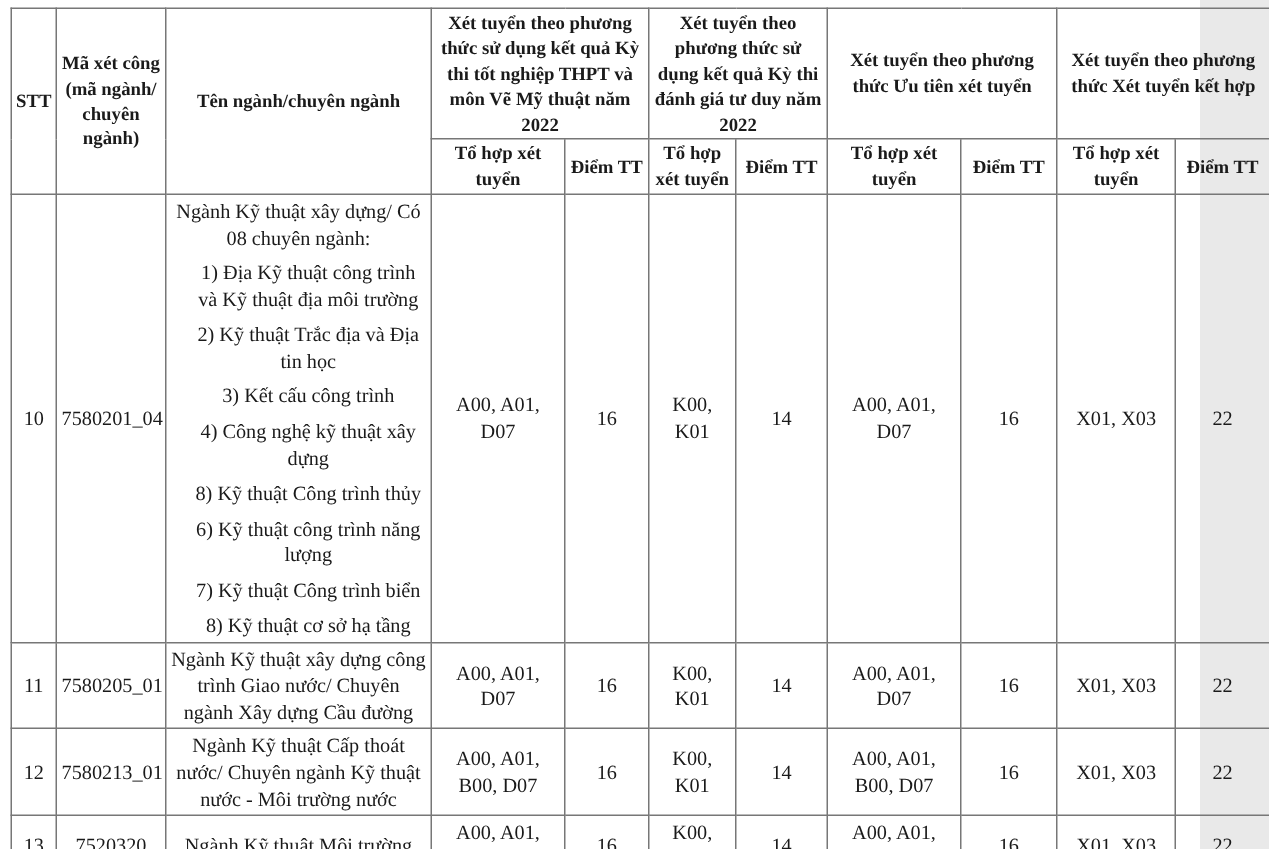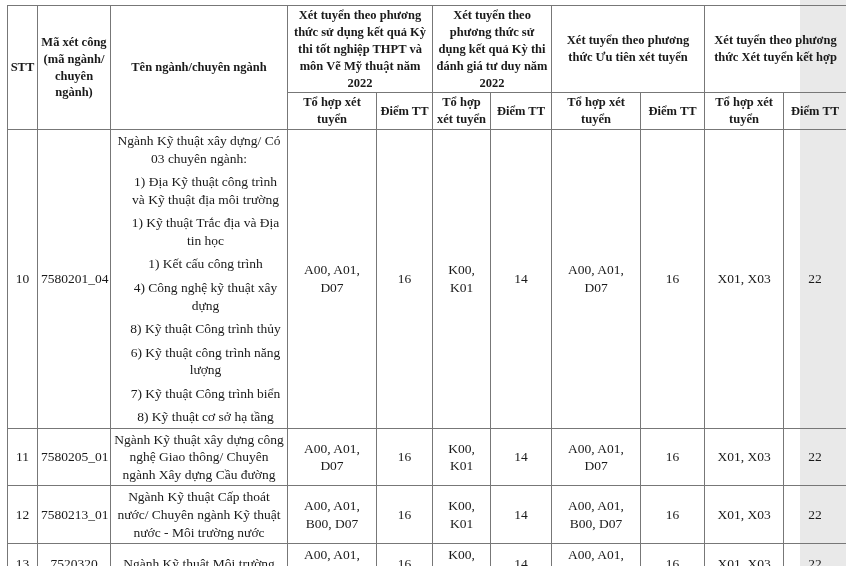--- a/index.html
+++ b/index.html
@@ -99,43 +99,43 @@
         <th>Điểm TT</th>
         <th>Tổ hợp xét tuyển</th>
         <th>Điểm TT</th>
       </tr>
     </thead>
     <tbody>
         <tr style="height: 225px;">
           <td>10</td>
           <td class="code-cell">7580201_04</td>
           <td class="name-cell">
-            <div class="para">Ngành Kỹ thuật xây dựng/ Có 03 chuyên ngành:</div>
+            <div class="para">Ngành Kỹ thuật xây dựng/ Có 08 chuyên ngành:</div>
             <div class="para">1) Địa Kỹ thuật công trình và Kỹ thuật địa môi trường</div>
-            <div class="para">1) Kỹ thuật Trắc địa và Địa tin học</div>
-            <div class="para">1) Kết cấu công trình</div>
+            <div class="para">2) Kỹ thuật Trắc địa và Địa tin học</div>
+            <div class="para">3) Kết cấu công trình</div>
             <div class="para">4) Công nghệ kỹ thuật xây dựng</div>
             <div class="para">8) Kỹ thuật Công trình thủy</div>
             <div class="para">6) Kỹ thuật công trình năng lượng</div>
             <div class="para">7) Kỹ thuật Công trình biển</div>
             <div class="para">8) Kỹ thuật cơ sở hạ tầng</div>
           </td>
           <td class="val-cell">A00, A01, D07</td>
           <td class="val-cell">16</td>
           <td class="val-cell">K00, K01</td>
           <td class="val-cell">14</td>
           <td class="val-cell">A00, A01, D07</td>
           <td class="val-cell">16</td>
           <td class="val-cell">X01, X03</td>
           <td class="val-cell">22</td>
         </tr>
         <tr style="height: 50px;">
           <td>11</td>
           <td class="code-cell">7580205_01</td>
-          <td class="name-cell">Ngành Kỹ thuật xây dựng công nghệ Giao thông/ Chuyên ngành Xây dựng Cầu đường</td>
+          <td class="name-cell">Ngành Kỹ thuật xây dựng công trình Giao nước/ Chuyên ngành Xây dựng Cầu đường</td>
           <td class="val-cell">A00, A01, D07</td>
           <td class="val-cell">16</td>
           <td class="val-cell">K00, K01</td>
           <td class="val-cell">14</td>
           <td class="val-cell">A00, A01, D07</td>
           <td class="val-cell">16</td>
           <td class="val-cell">X01, X03</td>
           <td class="val-cell">22</td>
         </tr>
         <tr style="height: 50px;">

